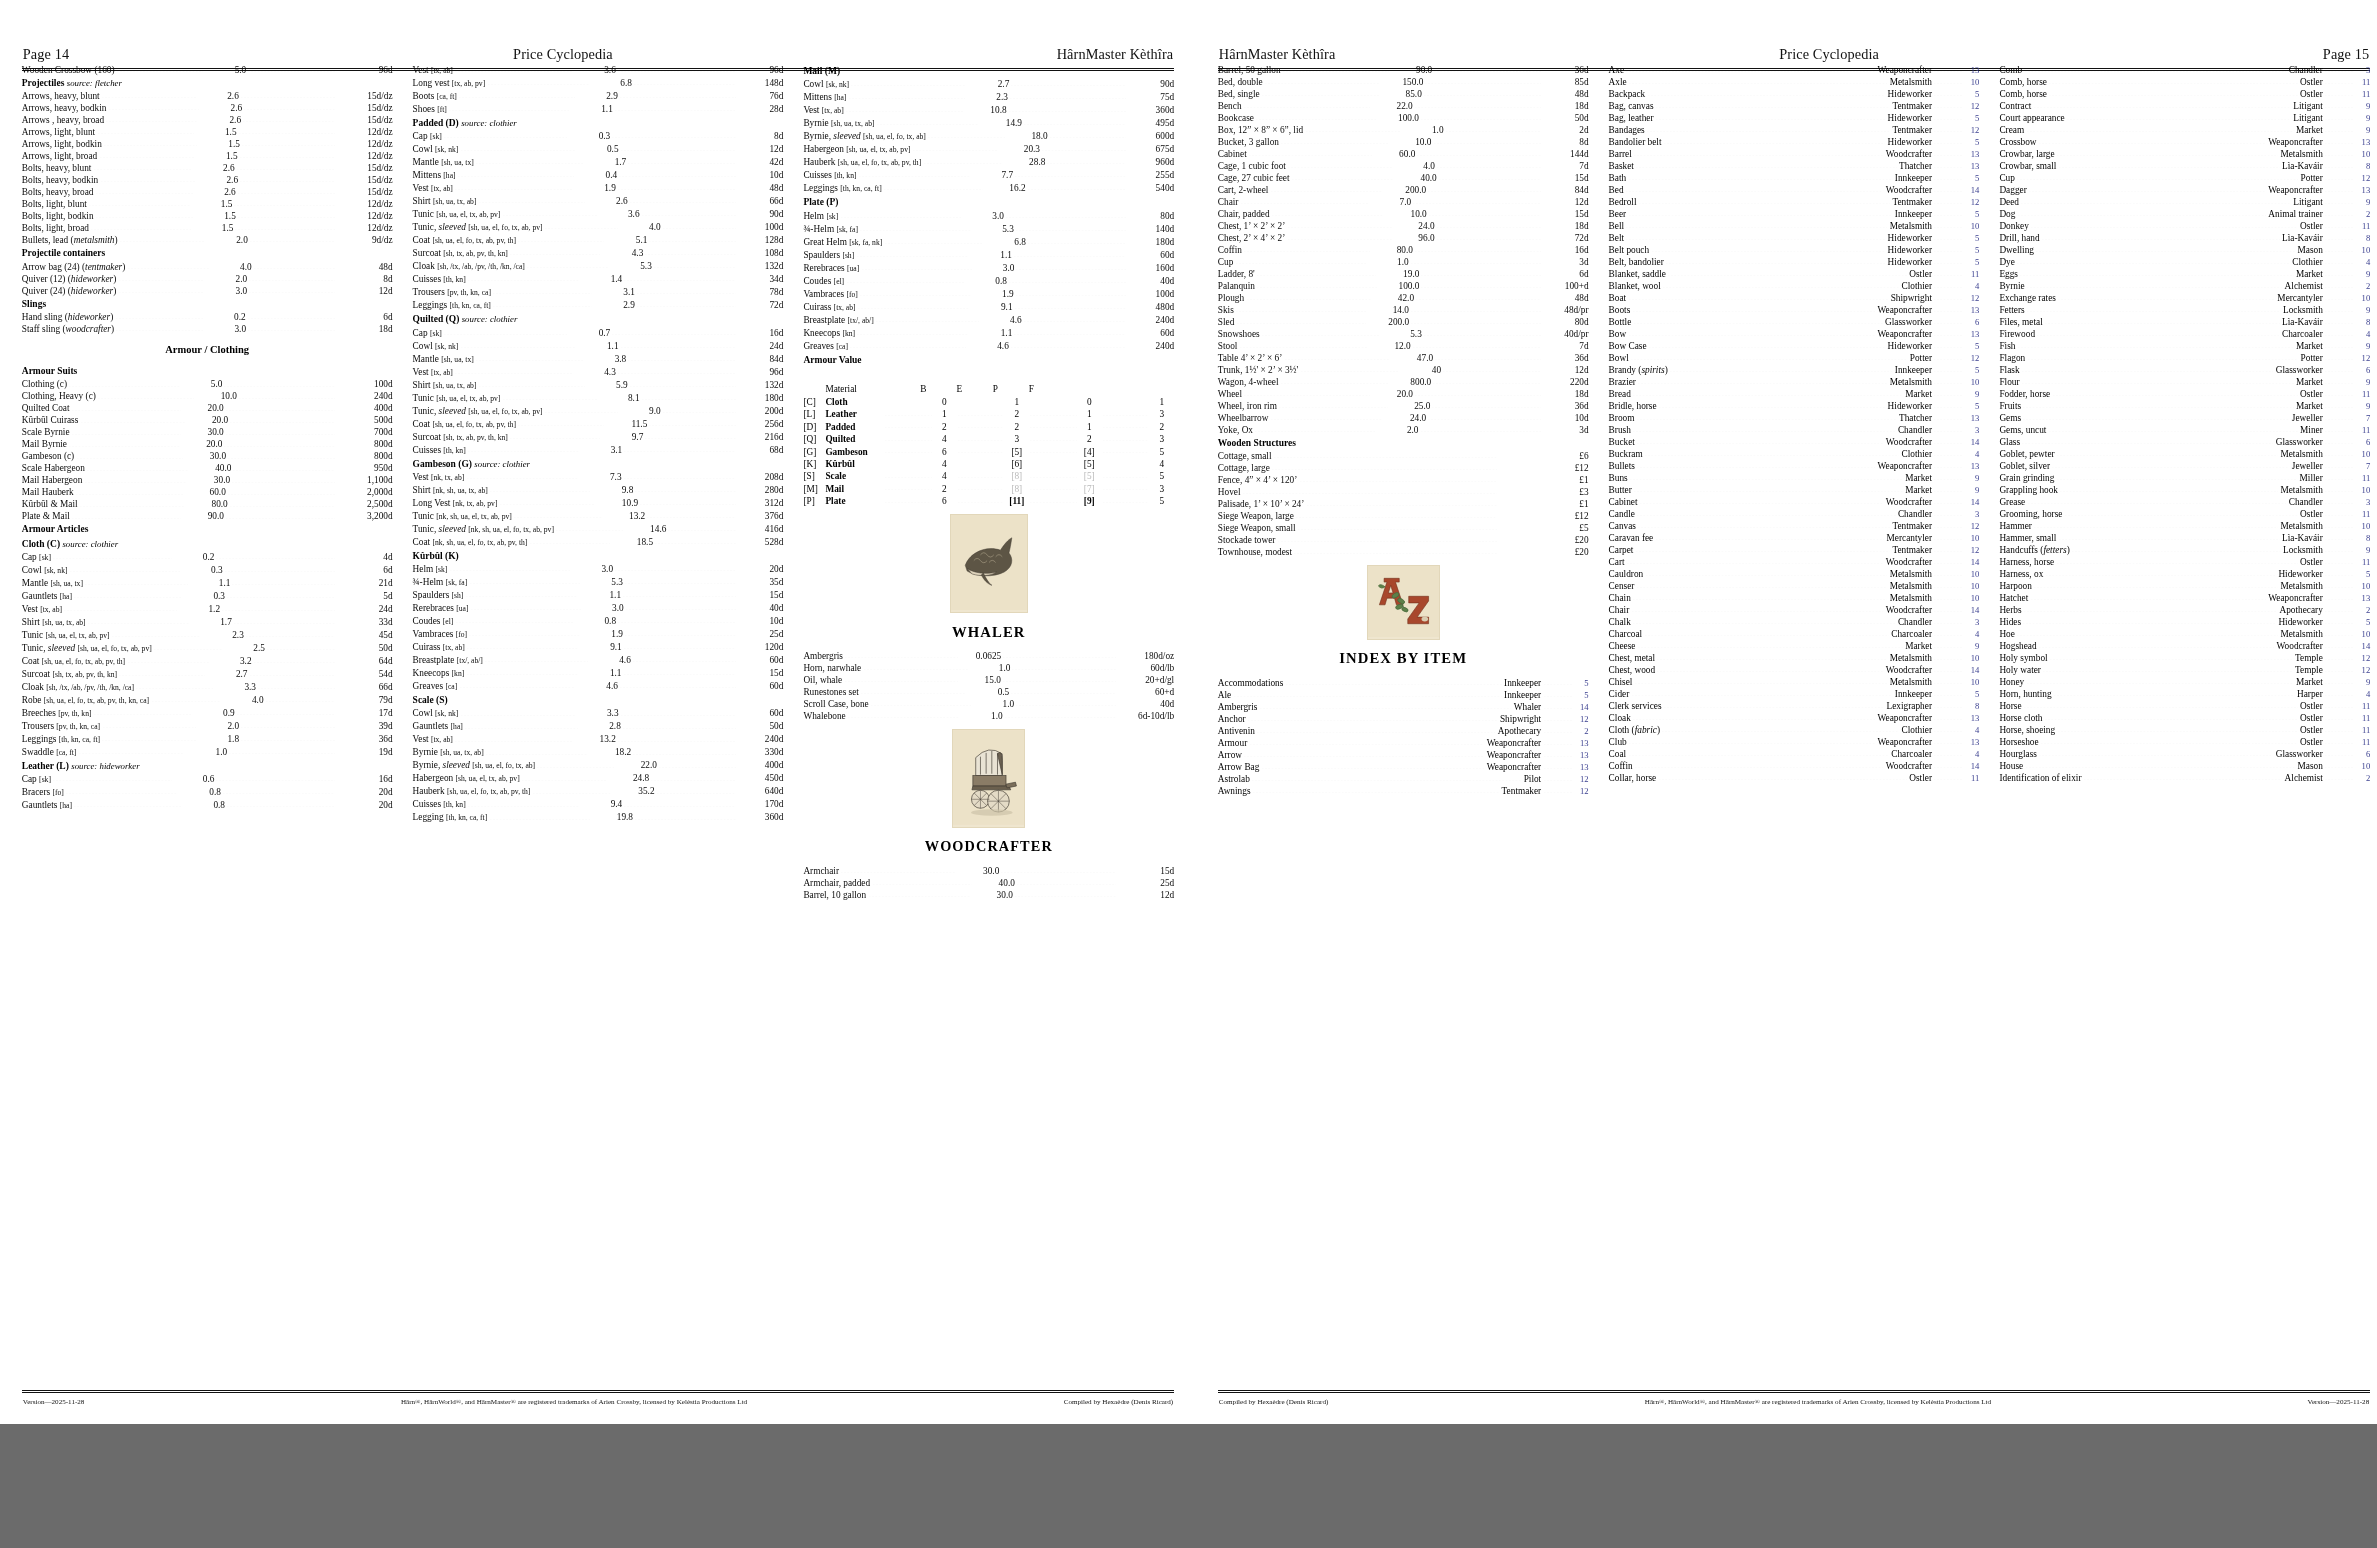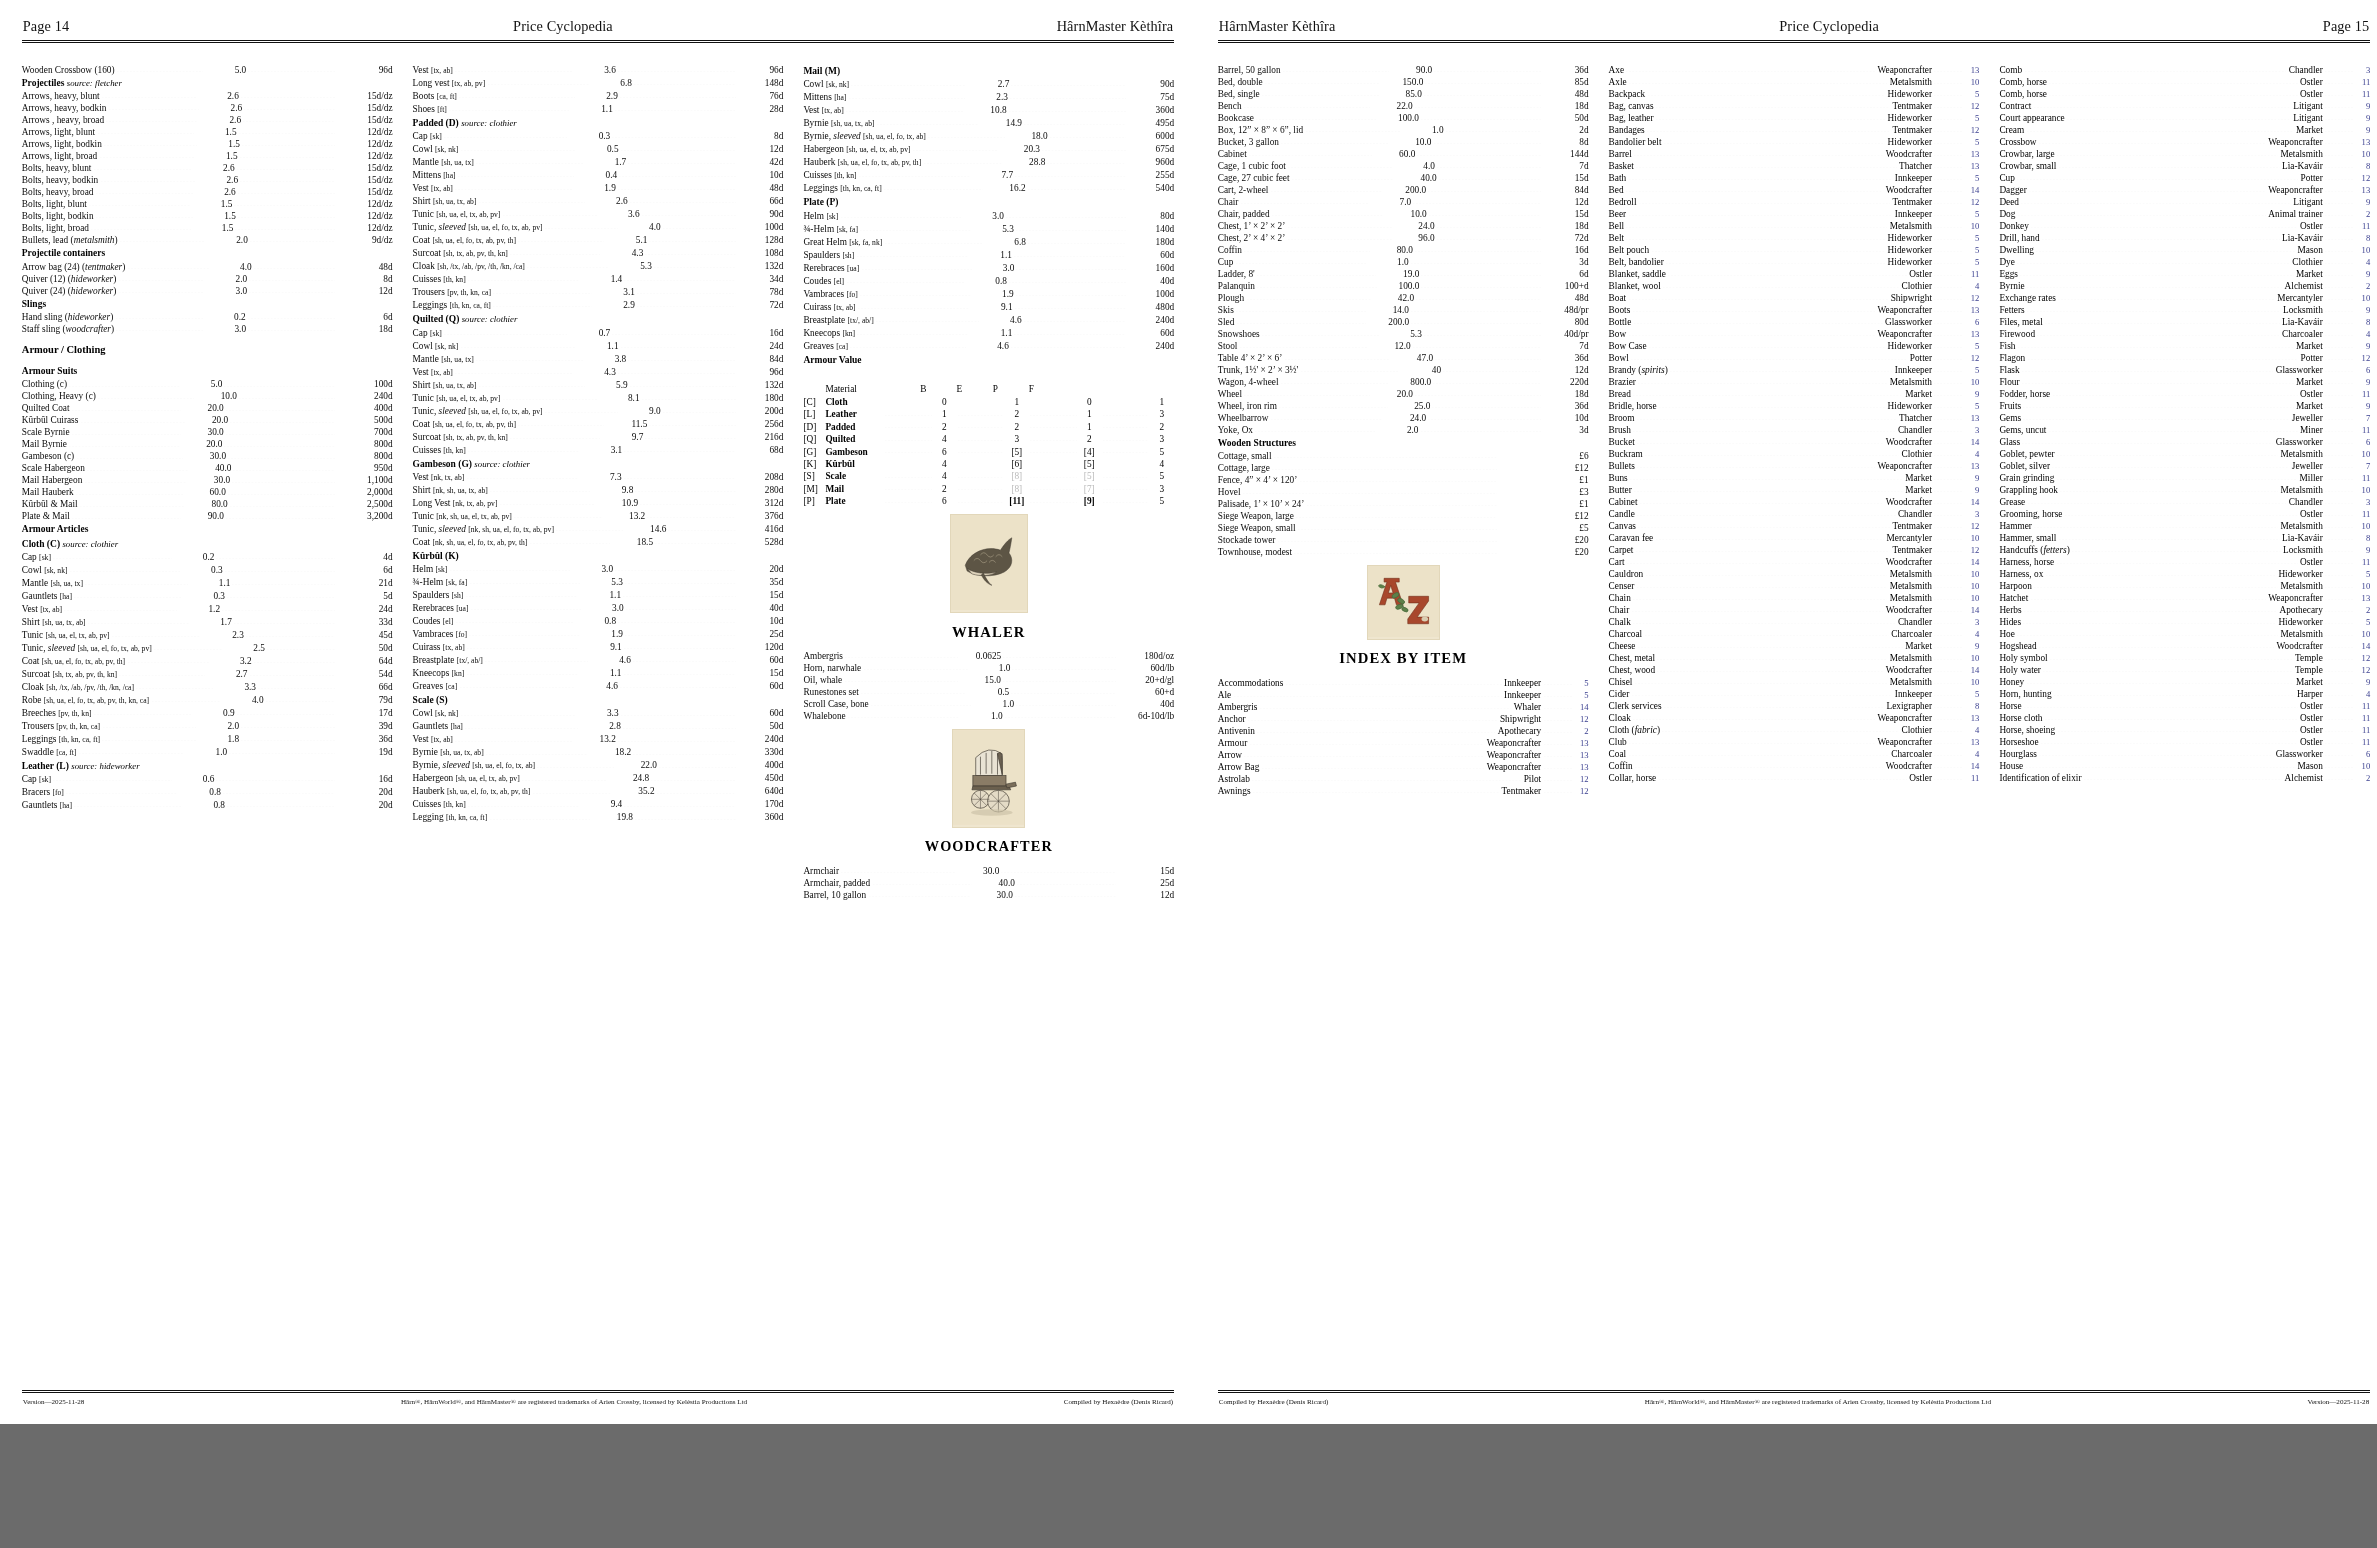--- a/index.html
+++ b/index.html
@@ -4,21 +4,21 @@
 <style>
   html,body{margin:0;padding:0;background:#6b6b6b;}
   body{font-family:"Liberation Serif",serif;}
   .spread{width:2392px;height:1548px;position:relative;background:#6b6b6b;display:flex;}
   .page{width:1196px;height:1424px;background:#ffffff;position:relative;box-sizing:border-box;}
   .page-inner{position:absolute;left:18px;right:18px;top:18px;bottom:18px;}
 
   
   .pg-head{display:flex;justify-content:space-between;align-items:flex-end;
            font-size:14.3px;letter-spacing:0.1px;color:#111;padding:0 4.8px 1.9px 4.8px;}
-  .pg-head .mid{flex:1;text-align:center;}
+  .pg-head .mid{flex:1;text-align:center;margin-top:28px;}
   .pg-head .rt{text-align:right;}
   .rule-top{border-top:1.4px solid #111;border-bottom:0.5px solid #111;height:1.4px;margin:2.9px 3.8px 0 3.8px;}
 
   
   .rule-bot{border-top:1.4px solid #111;border-bottom:0.5px solid #111;height:1.4px;margin:0 3.8px 2.9px 3.8px;}
   .pg-foot{display:flex;justify-content:flex-start;align-items:flex-start;
            font-size:7.1px;color:#111;padding:1.9px 4.8px 0 4.8px;}
   .pg-foot .mid{flex:1;text-align:center;}
   .pg-foot .rt{text-align:right;}
 
@@ -41,21 +41,21 @@
   .pr{flex:0 0 auto;text-align:right;padding-left:1.9px;}
 
   
   .w-wt{width:41px;}
   .w-pr{width:46px;}
   .w-pr-wide{width:56px;}
 
   
   .h-grp{font-size:9.5px;font-weight:bold;line-height:13.3px;margin-top:1px;color:#000;}
   .h-grp .src{font-weight:normal;font-style:italic;font-size:8.8px;}
-  .h-sec{font-size:10.5px;font-weight:bold;line-height:16px;
+  .h-sec{font-size:10.5px;font-weight:bold;text-align:center;line-height:16px;
          margin:7.6px 0 6.7px 0;color:#000;}
 
   
   .av-head{display:flex;font-size:9.3px;line-height:13px;padding-left:22px;margin-top:16px;}
   .av-head .m{width:80px;}
   .av-head .c{width:36px;text-align:center;}
   .av-row{display:flex;align-items:baseline;font-size:9.3px;line-height:12.4px;}
   .av-row .tag{width:22px;}
   .av-row .mat{width:59px;font-weight:bold;}
   .av-row .dt{flex:1;height:0.5px;position:relative;top:-1.9px;

